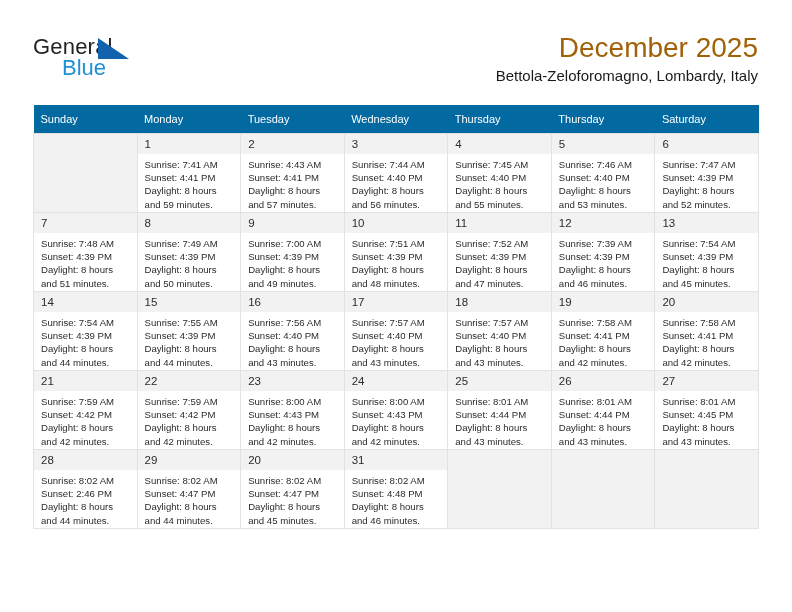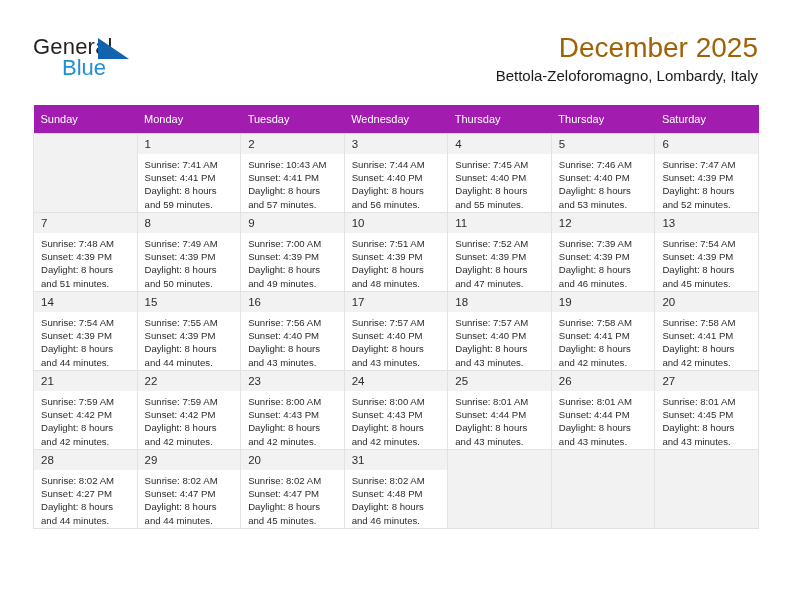--- a/index.html
+++ b/index.html
@@ -83,21 +83,21 @@
   
   .calendar {
     position: absolute;
     left: 33px;
     top: 105px;
     width: 726px;
     border-collapse: collapse;
     table-layout: fixed;
   }
   .calendar th {
-    background: #a21caf;
+    background: #0369a1;
     color: #ffffff;
     font-size: 11px;
     font-weight: normal;
     text-align: left;
     padding: 5px 0 5px 7px;
     height: 18px;
     border: none;
   }
   .calendar td {
     vertical-align: top;
@@ -170,21 +170,21 @@
             <span class="dayinfo">
               <span>Sunrise: 7:41 AM</span>
               <span>Sunset: 4:41 PM</span>
               <span>Daylight: 8 hours</span>
               <span>and 59 minutes.</span>
             </span>
           </td>
           <td>
             <span class="daynum">2</span>
             <span class="dayinfo">
-              <span>Sunrise: 10:43 AM</span>
+              <span>Sunrise: 4:43 AM</span>
               <span>Sunset: 4:41 PM</span>
               <span>Daylight: 8 hours</span>
               <span>and 57 minutes.</span>
             </span>
           </td>
           <td>
             <span class="daynum">3</span>
             <span class="dayinfo">
               <span>Sunrise: 7:44 AM</span>
               <span>Sunset: 4:40 PM</span>
@@ -413,21 +413,21 @@
               <span>Daylight: 8 hours</span>
               <span>and 43 minutes.</span>
             </span>
           </td>
         </tr>
         <tr>
           <td>
             <span class="daynum">28</span>
             <span class="dayinfo">
               <span>Sunrise: 8:02 AM</span>
-              <span>Sunset: 4:27 PM</span>
+              <span>Sunset: 2:46 PM</span>
               <span>Daylight: 8 hours</span>
               <span>and 44 minutes.</span>
             </span>
           </td>
           <td>
             <span class="daynum">29</span>
             <span class="dayinfo">
               <span>Sunrise: 8:02 AM</span>
               <span>Sunset: 4:47 PM</span>
               <span>Daylight: 8 hours</span>

